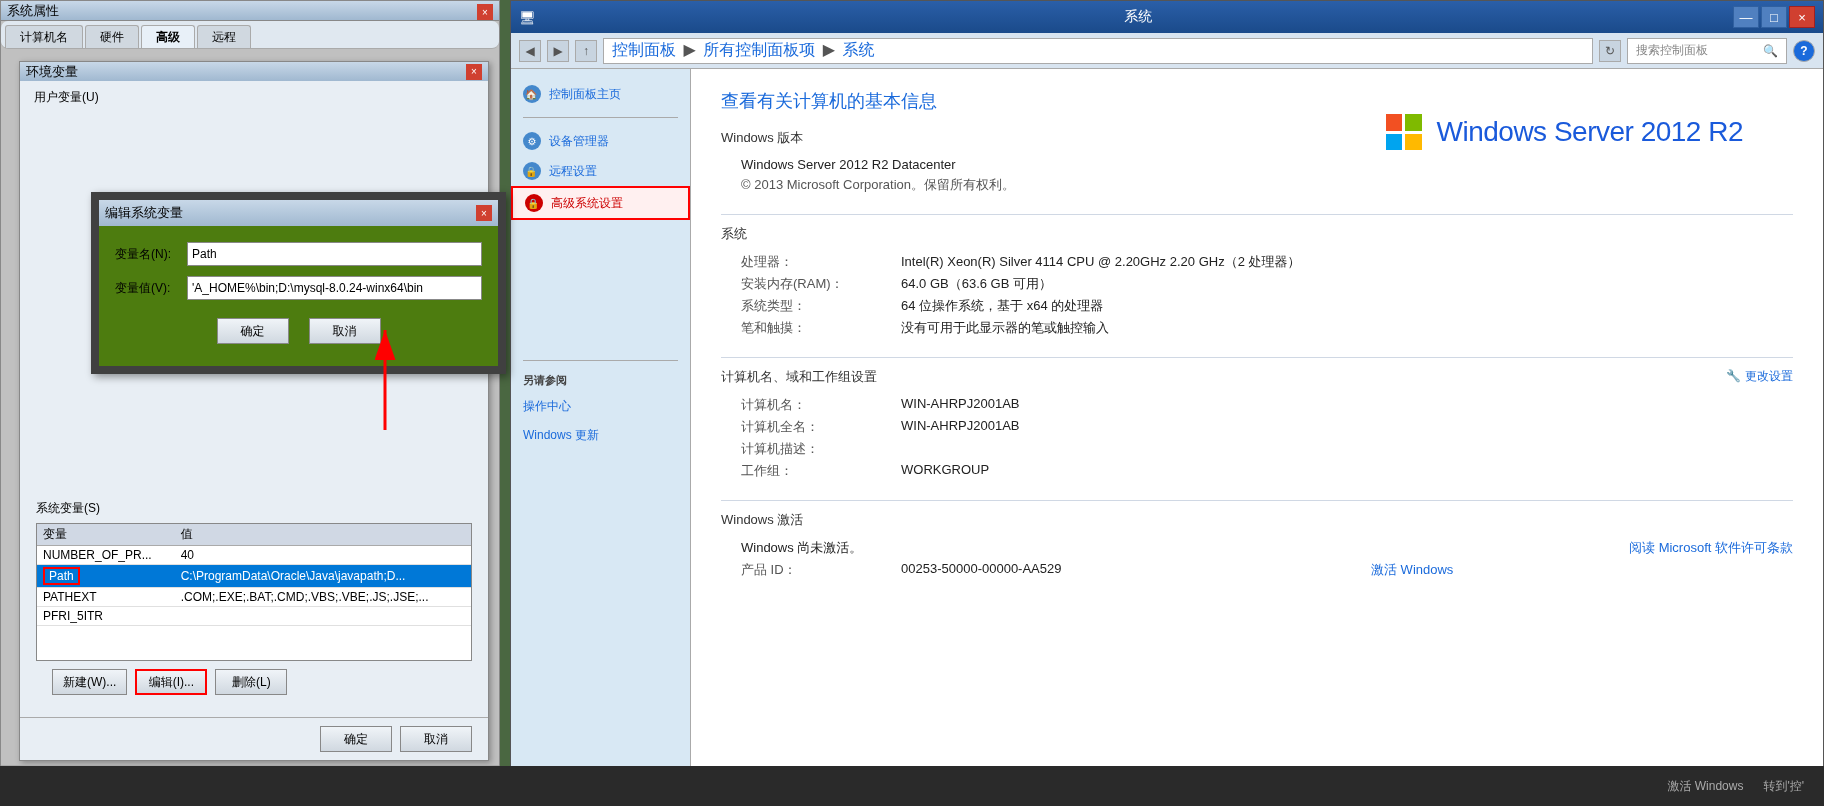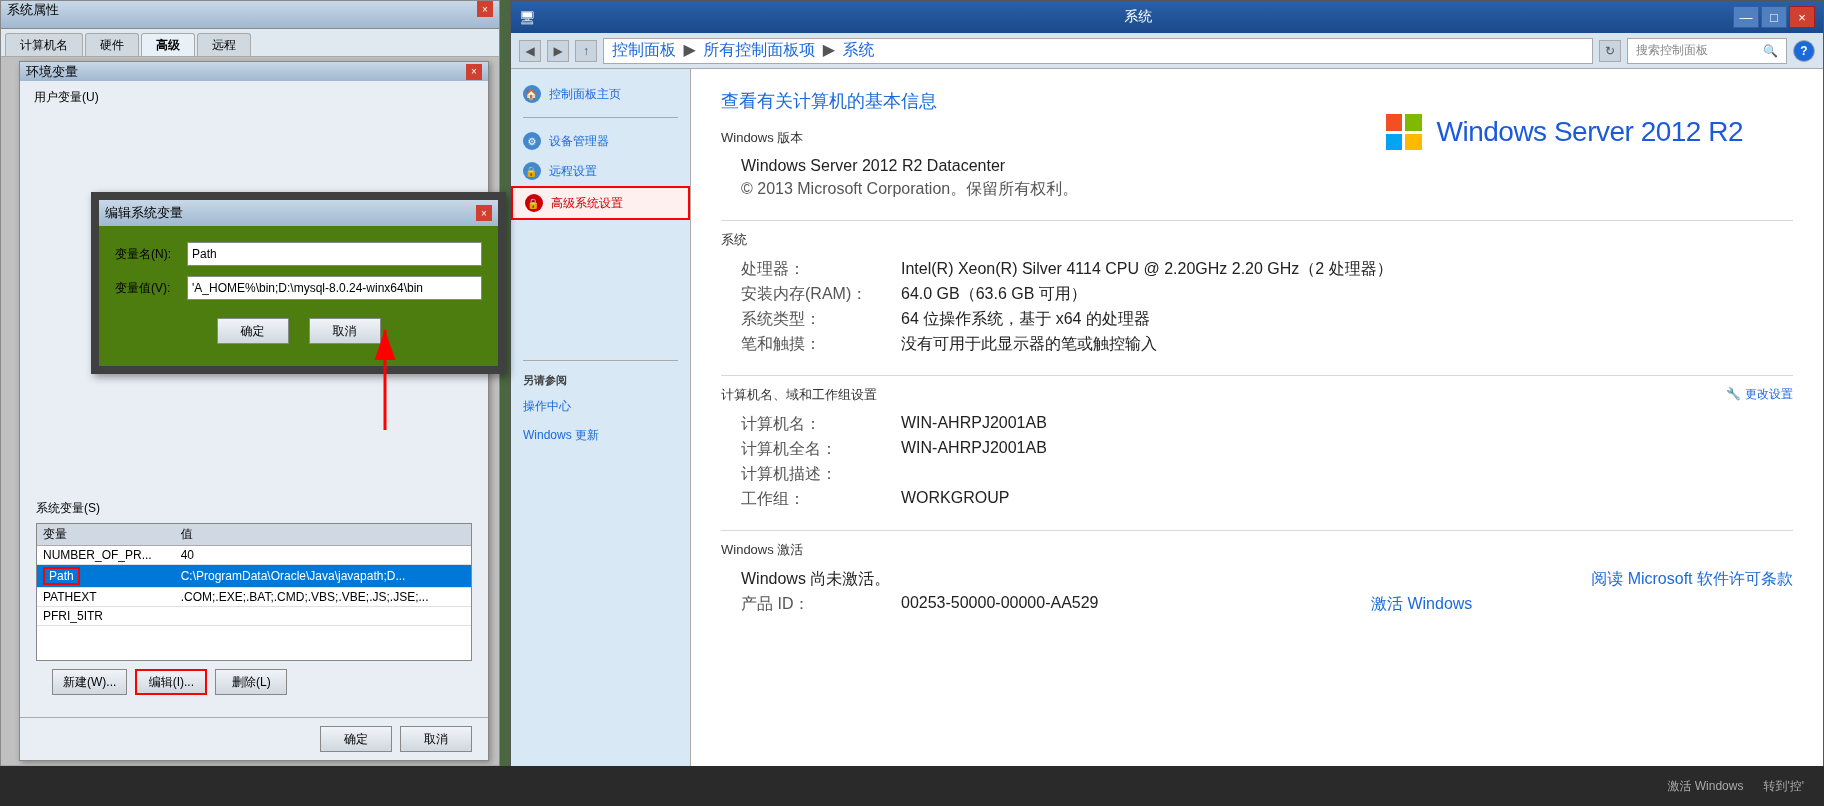--- a/index.html
+++ b/index.html
@@ -17,43 +17,44 @@
       position: absolute;
       left: 0; top: 0;
       width: 500px;
       height: 806px;
       background: #c0c0c0;
       border: 1px solid #888;
     }
 
     .win-titlebar {
       background: linear-gradient(to bottom, #c8d8e8 0%, #a0b8d0 100%);
-      height: 28px;
-      display: flex;
-      align-items: flex-start;
+      height: 20px;
+      display: flex;
+      align-items: flex-end;
       justify-content: space-between;
       padding: 0 6px;
       border-bottom: 1px solid #888;
     }
     .win-close-btn {
       width: 20px; height: 18px;
       background: #d04030;
       border: 1px solid #a02020;
       color: white;
       font-size: 11px;
       cursor: pointer;
       display: flex; align-items: center; justify-content: center;
     }
 
     .tabs-bar {
       background: #e0e8f0;
       display: flex;
       padding: 4px 4px 0;
       border-bottom: 1px solid #aaa;
       height: 28px;
+      border-radius: 7px;
     }
     .tab {
       padding: 3px 14px;
       background: #d0d8e0;
       border: 1px solid #aaa;
       border-bottom: none;
       margin-right: 2px;
       font-size: 12px;
       cursor: pointer;
       border-radius: 3px 3px 0 0;
@@ -358,21 +359,21 @@
     }
     .info-section-title {
       font-size: 13px;
       color: #333;
       margin-bottom: 8px;
       font-weight: normal;
     }
     .info-row {
       display: flex;
       padding: 2px 0 2px 20px;
-      font-size: 16px;
+      font-size: 13px;
     }
     .info-key {
       width: 160px;
       color: #555;
       flex-shrink: 0;
     }
     .info-val {
       color: #222;
       flex: 1;
     }

